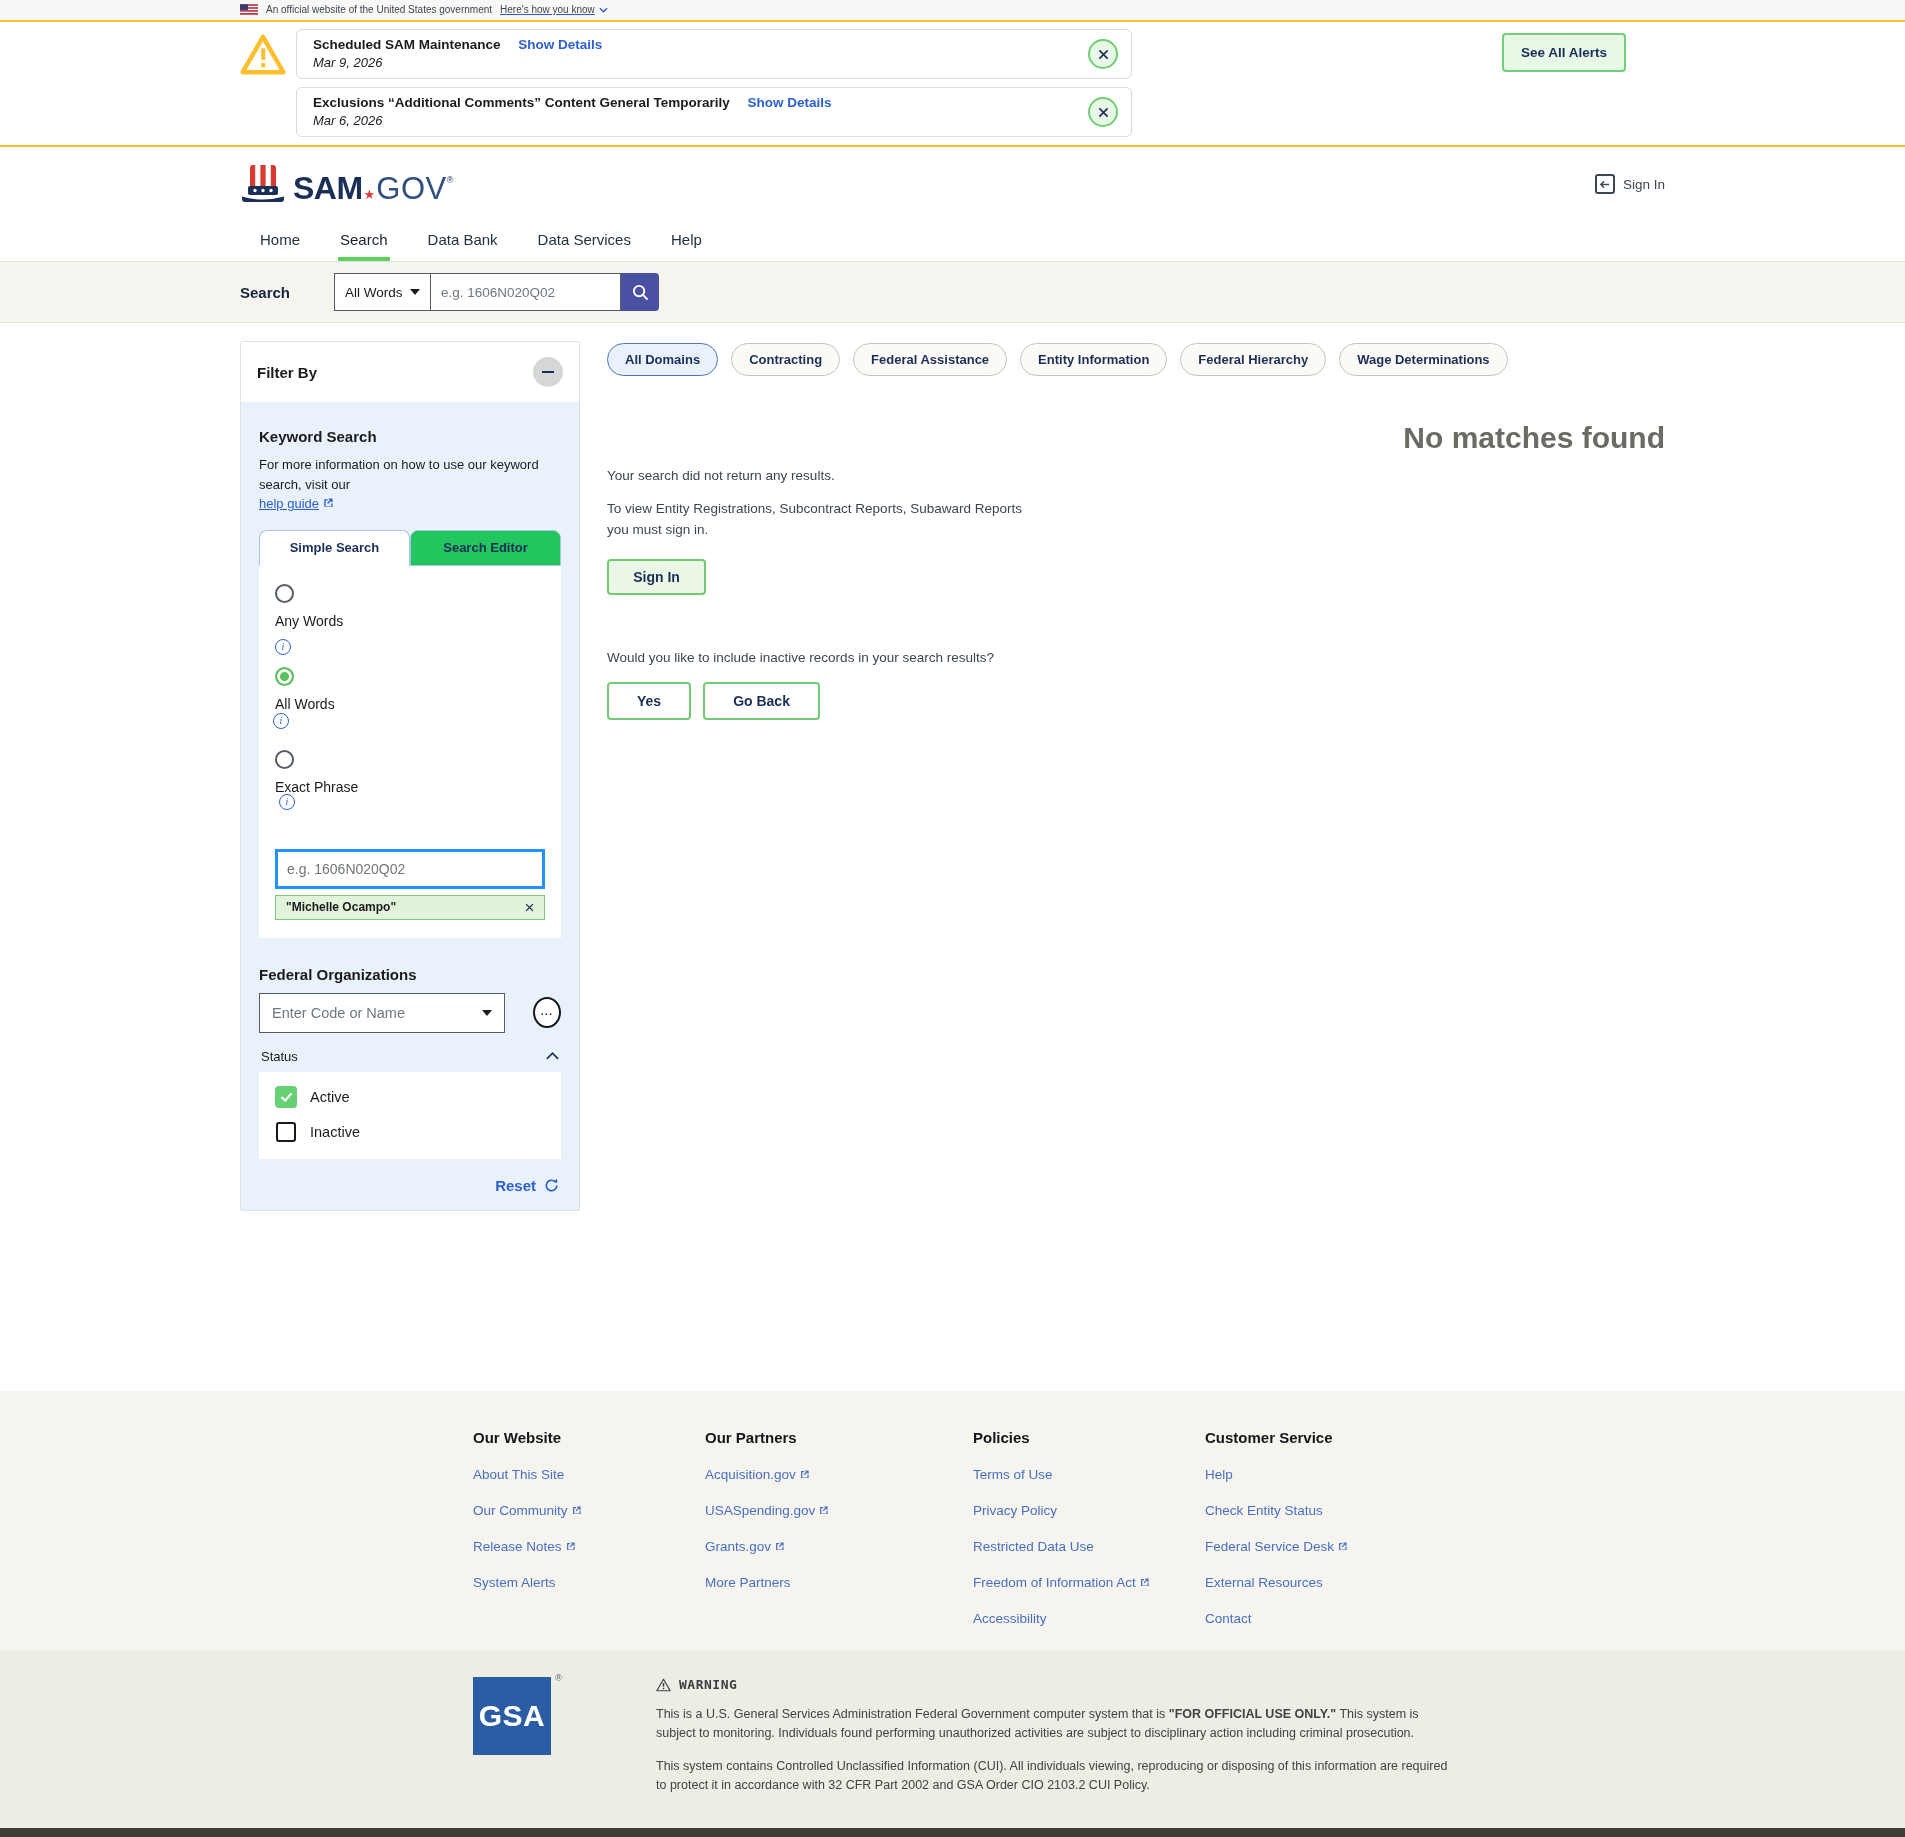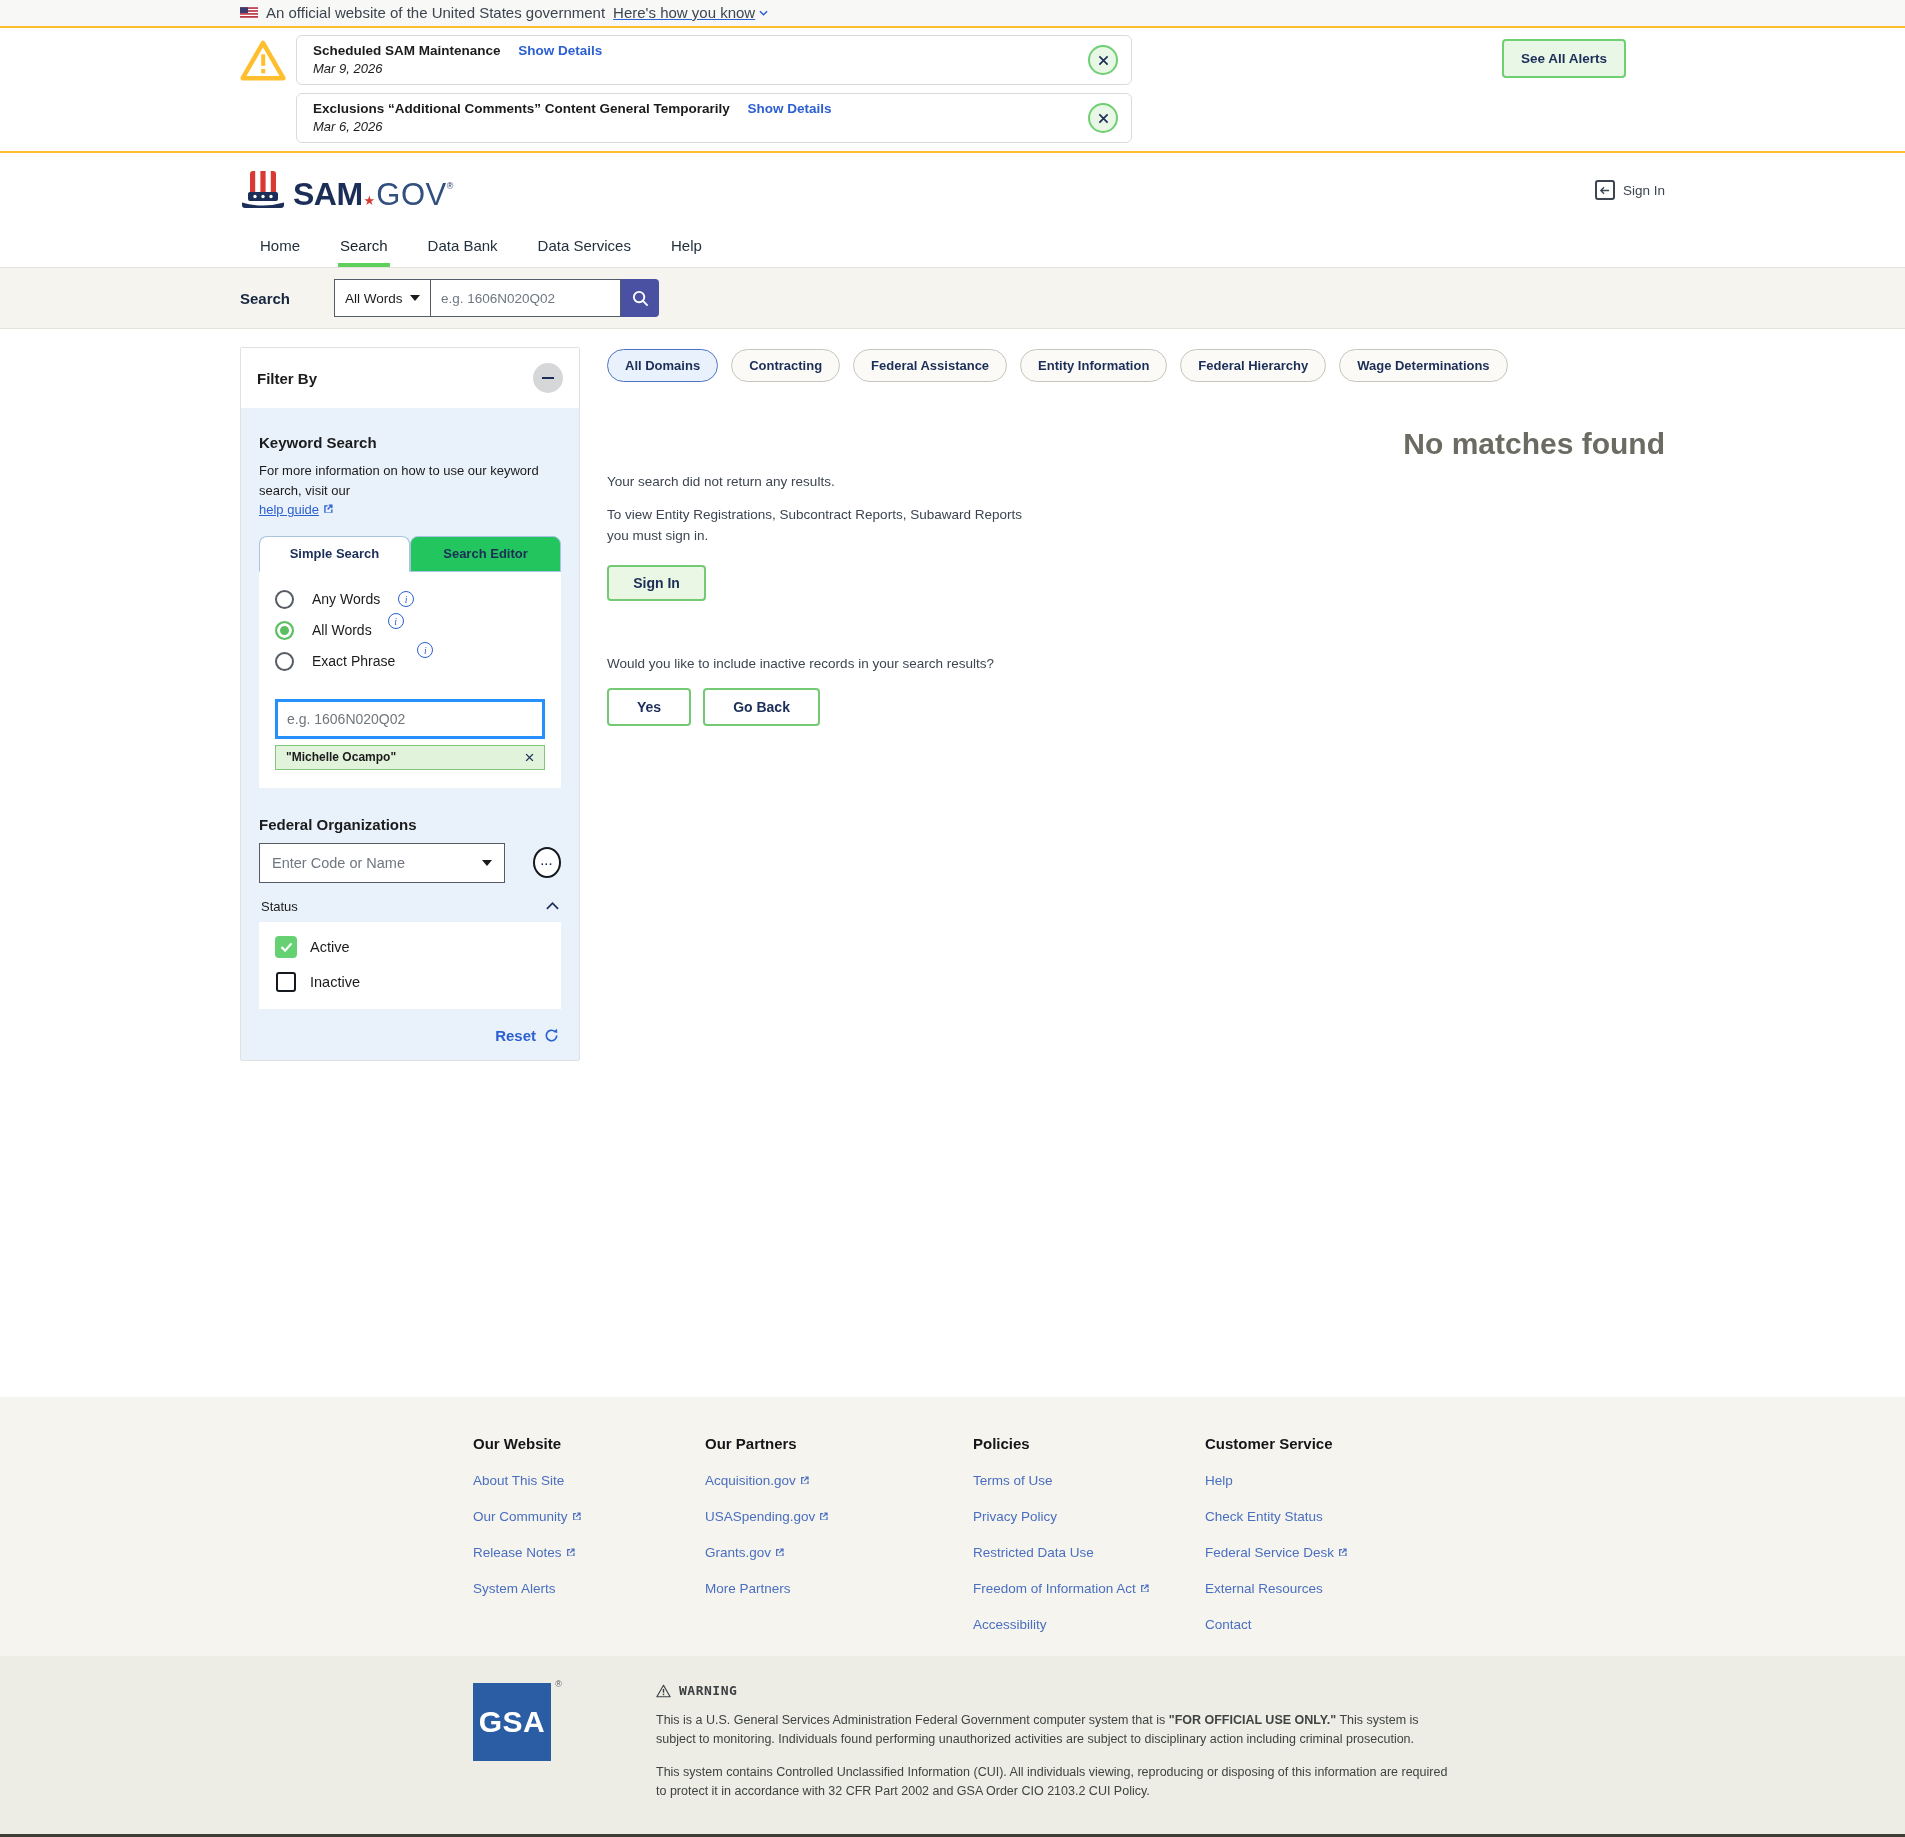--- a/index.html
+++ b/index.html
@@ -7,21 +7,21 @@
     width: 1905px;
     font-family: "Liberation Sans", sans-serif;
     background: #ffffff;
     color: #1b1b1b;
   }
   .container { width: 1425px; margin: 0 auto; position: relative; }
 
   
   .gov-banner { background: #f8f8f6; border-bottom: 2px solid var(--gold, #ffbe2e); }
   .gov-banner .container { display: flex; align-items: center; gap: 8px; padding: 4px 0 5px; }
-  .gov-banner span { font-size: 15px; color: #3d4551; }
+  .gov-banner span { font-size: 10px; color: #3d4551; }
   .gov-banner .how-link { color: #2c5fd0; text-decoration: underline; cursor: pointer; display: inline-flex; align-items: center; gap: 4px; }
 
   
   .alerts-section { background: #fff; border-bottom: 2px solid var(--gold, #ffbe2e); padding: 7px 0 8px; }
   .alerts-wrap { display: flex; }
   .alert-icon-col { width: 56px; padding-top: 4px; }
   .alerts-col { width: 836px; }
   .alert-box { position: relative; border: 1px solid #d9dadb; border-radius: 6px; padding: 7px 60px 8px 16px; margin-bottom: 8px; background: #fff; }
   .alert-box:last-child { margin-bottom: 0; }
   .alert-title-row { font-size: 13.5px; }
@@ -74,21 +74,21 @@
   .collapse-btn i { display: block; width: 12px; height: 2px; background: #1b2e57; }
   .fp-body { padding: 0 18px 16px; }
   .kw-heading { padding-top: 26px; font-weight: bold; font-size: 15px; color: #1b1b1b; }
   .kw-desc { margin-top: 10px; font-size: 13px; line-height: 1.5; color: #1b1b1b; }
   .help-link { color: #2c5fd0; text-decoration: underline; cursor: pointer; }
   .ext { width: 12px; height: 12px; fill: currentColor; vertical-align: -1px; margin-left: 3px; }
   .kw-tabs { margin-top: 16px; display: flex; }
   .kw-tab { flex: 1; height: 36px; display: flex; align-items: center; justify-content: center; font-weight: bold; font-size: 13px; color: #1b2e57; border: 1px solid #a9c4e2; border-radius: 8px 8px 0 0; background: #22c55e; cursor: pointer; }
   .kw-tab.active { background: #fff; border-bottom-color: #fff; }
   .kw-content { background: #fff; padding: 18px 16px 18px; }
-  .radio-row { display: flex; align-items: center; gap: 18px; margin-bottom: 12px; }
+  .radio-row { display: flex; gap: 10px; margin-bottom: 12px; flex-direction: column; }
   .radio { width: 19px; height: 19px; border-radius: 50%; border: 2px solid #565c65; background: #fff; flex: none; cursor: pointer; }
   .radio.selected { border-color: #5abf5f; background: #5abf5f; box-shadow: inset 0 0 0 3px #fff; }
   .radio-label { font-size: 14px; color: #1b1b1b; }
   .info-icon { width: 16px; height: 16px; border-radius: 50%; border: 1.5px solid #2c5fd0; color: #2c5fd0; font-size: 10px; font-style: italic; font-family: "Liberation Serif", serif; display: inline-flex; align-items: center; justify-content: center; cursor: pointer; flex: none; }
   .raise-1 { position: relative; top: -9px; margin-left: -2px; }
   .raise-2 { position: relative; top: -11px; margin-left: 4px; }
   .kw-input { margin-top: 16px; width: 100%; height: 40px; border: 3px solid #2491ff; padding: 0 9px; font-size: 14px; font-family: inherit; }
   .kw-input::placeholder { color: #71767a; }
   .chip { margin-top: 6px; height: 25px; background: #e2f3dc; border: 1px solid #82c77c; display: flex; align-items: center; justify-content: space-between; padding: 0 10px; }
   .chip-label { font-weight: bold; font-size: 12px; color: #1b1b1b; }

